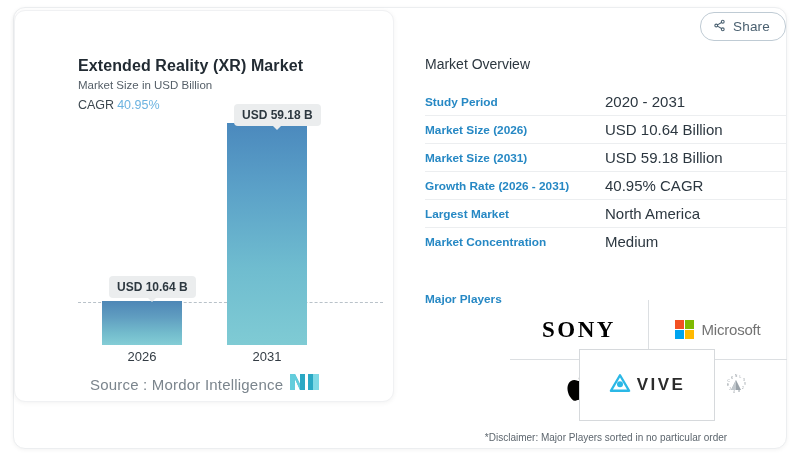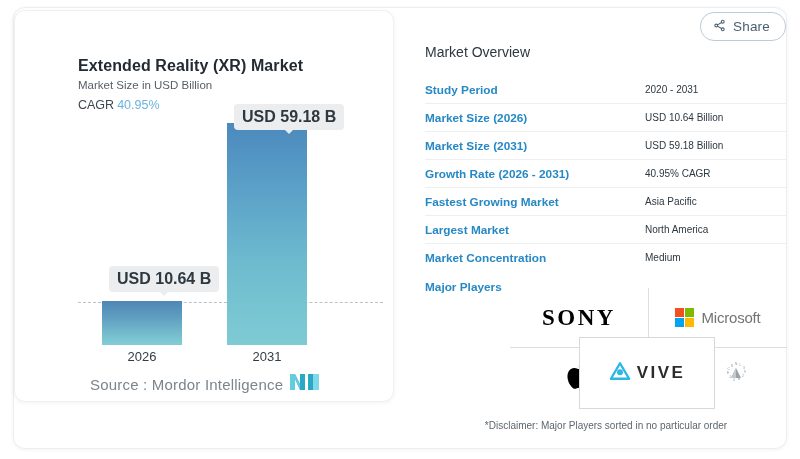--- a/index.html
+++ b/index.html
@@ -120,27 +120,27 @@
   #bar-2031 {
     left: 212px;
     width: 80px;
     height: 222px;
     background: linear-gradient(180deg, #4b89bd 0%, #5ba1c8 30%, #6fbccf 65%, #7fcbd4 100%);
   }
   .bar-label {
     position: absolute;
     background: #ebedee;
     border-radius: 4px;
-    font-size: 16px;
+    font-size: 12px;
     font-weight: bold;
     color: #2d3840;
     padding: 4px 8px 4px 8px;
     white-space: nowrap;
   }
-  #label-2026 { left: 94px; top: 255px; }
+  #label-2026 { left: 94px; top: 265px; }
   #label-2031 { left: 219px; top: 93px; }
   .bar-label::after {
     content: "";
     position: absolute;
     left: 50%;
     margin-left: -4px;
     bottom: -4px;
     width: 0; height: 0;
     border-left: 4px solid transparent;
     border-right: 4px solid transparent;
@@ -170,21 +170,21 @@
     left: 274px;
     top: 362px;
     width: 32px;
     height: 18px;
   }
 
   
   #overview-panel {
     position: absolute;
     left: 425px;
-    top: 0;
+    top: 12px;
     width: 362px;
     height: 430px;
   }
   #overview-title {
     position: absolute;
     left: 0;
     top: 44px;
     font-size: 14px;
     color: #2c3740;
   }
@@ -201,23 +201,22 @@
     border-bottom: 1px solid #eceef0;
   }
   .ov-row:last-child { border-bottom: none; }
   .ov-label {
     width: 180px;
     font-size: 11.8px;
     color: #2688c4;
     font-weight: bold;
   }
   .ov-value {
-    font-size: 10px;
+    font-size: 15px;
     color: #2c3740;
-    margin-left: 40px;
   }
   #players-label {
     position: absolute;
     left: 0;
     top: 280px;
     font-size: 11.8px;
     color: #2688c4;
     font-weight: bold;
   }
 
@@ -371,24 +370,20 @@
       <div class="ov-label">Market Size (2026)</div>
       <div class="ov-value">USD 10.64 Billion</div>
     </div>
     <div class="ov-row">
       <div class="ov-label">Market Size (2031)</div>
       <div class="ov-value">USD 59.18 Billion</div>
     </div>
     <div class="ov-row">
       <div class="ov-label">Growth Rate (2026 - 2031)</div>
       <div class="ov-value">40.95% CAGR</div>
-    </div>
-    <div class="ov-row">
-      <div class="ov-label">Fastest Growing Market</div>
-      <div class="ov-value">Asia Pacific</div>
     </div>
     <div class="ov-row">
       <div class="ov-label">Largest Market</div>
       <div class="ov-value">North America</div>
     </div>
     <div class="ov-row">
       <div class="ov-label">Market Concentration</div>
       <div class="ov-value">Medium</div>
     </div>
   </div>

